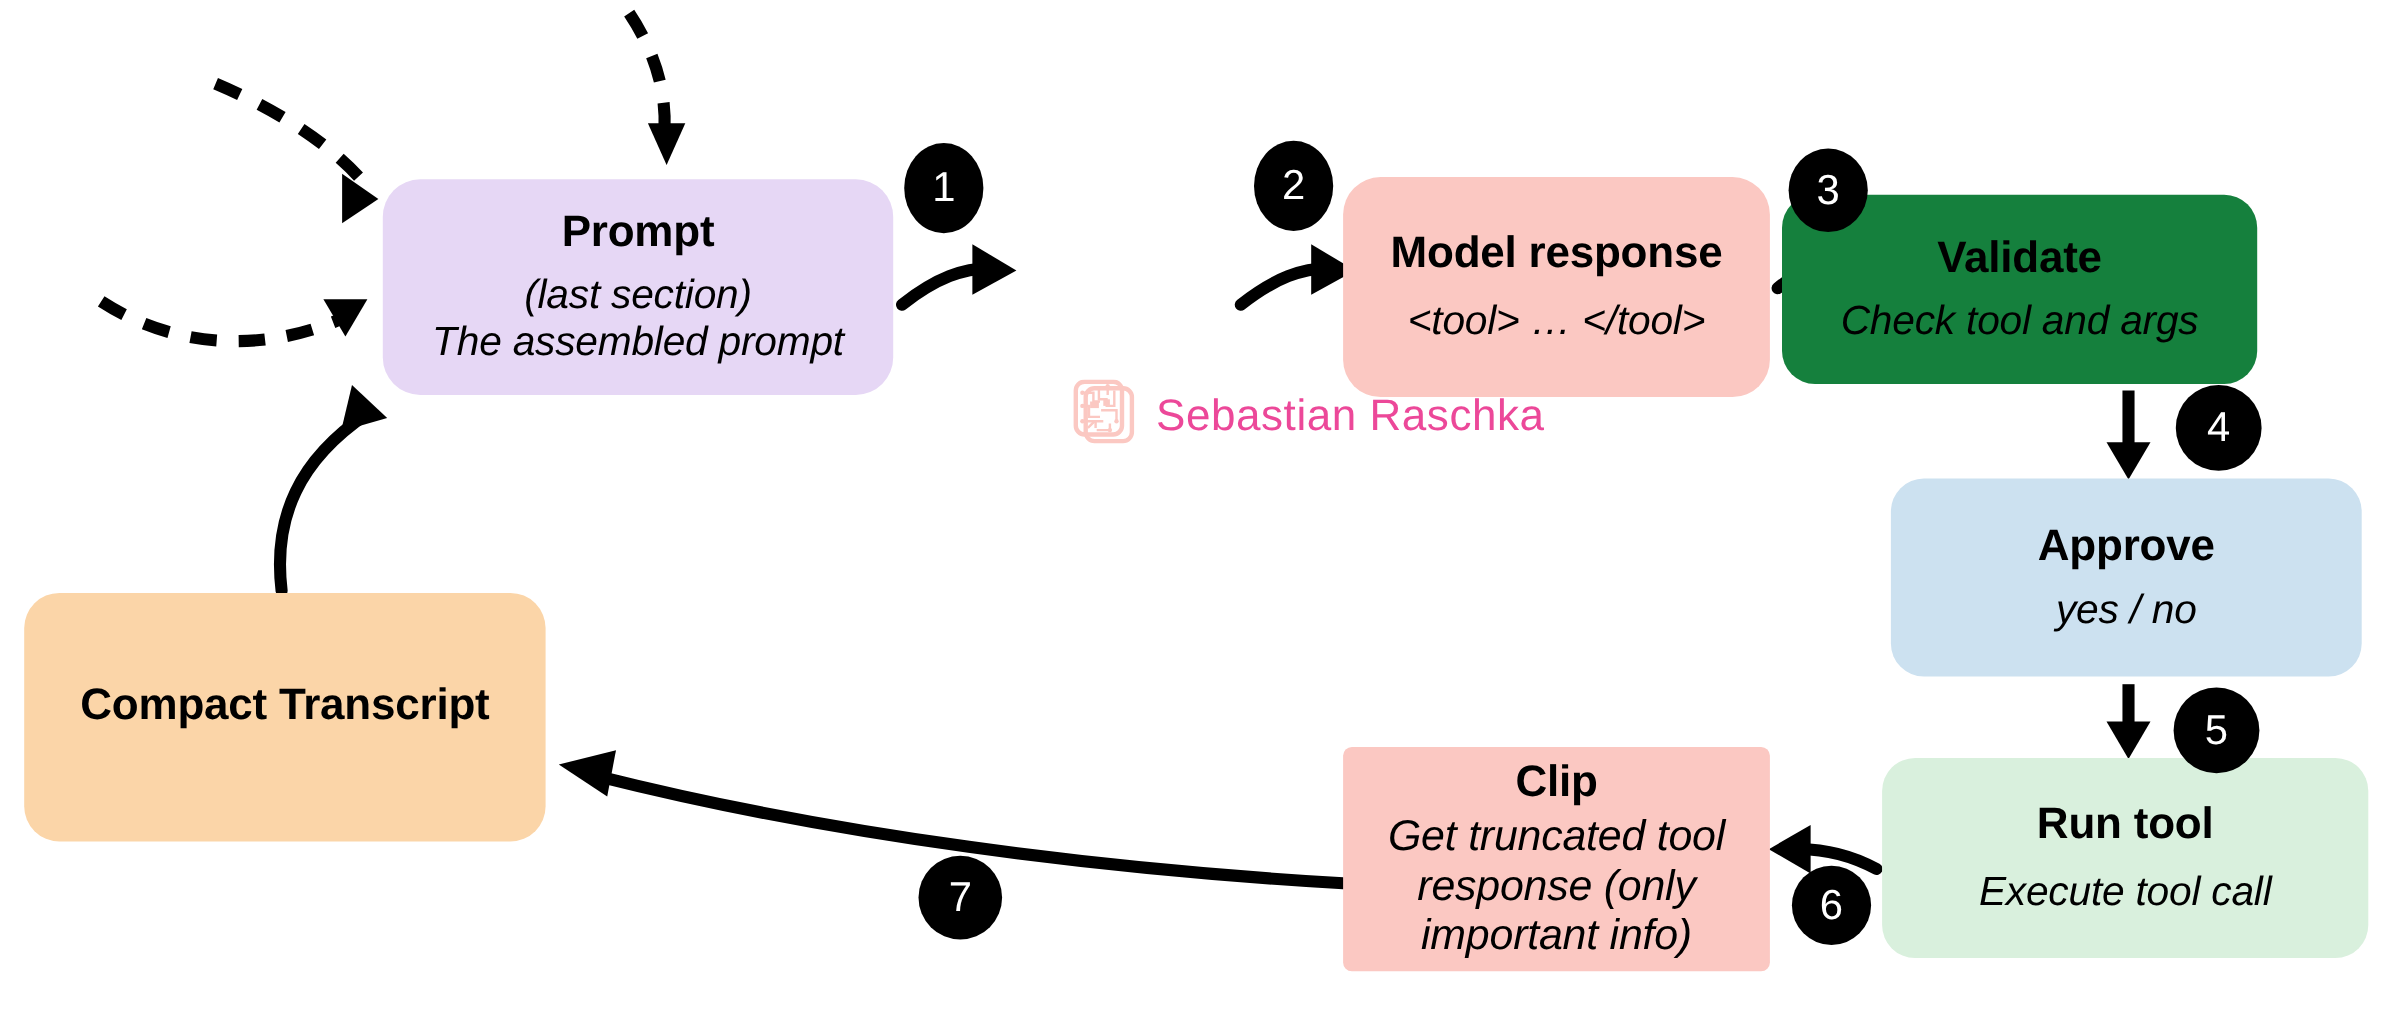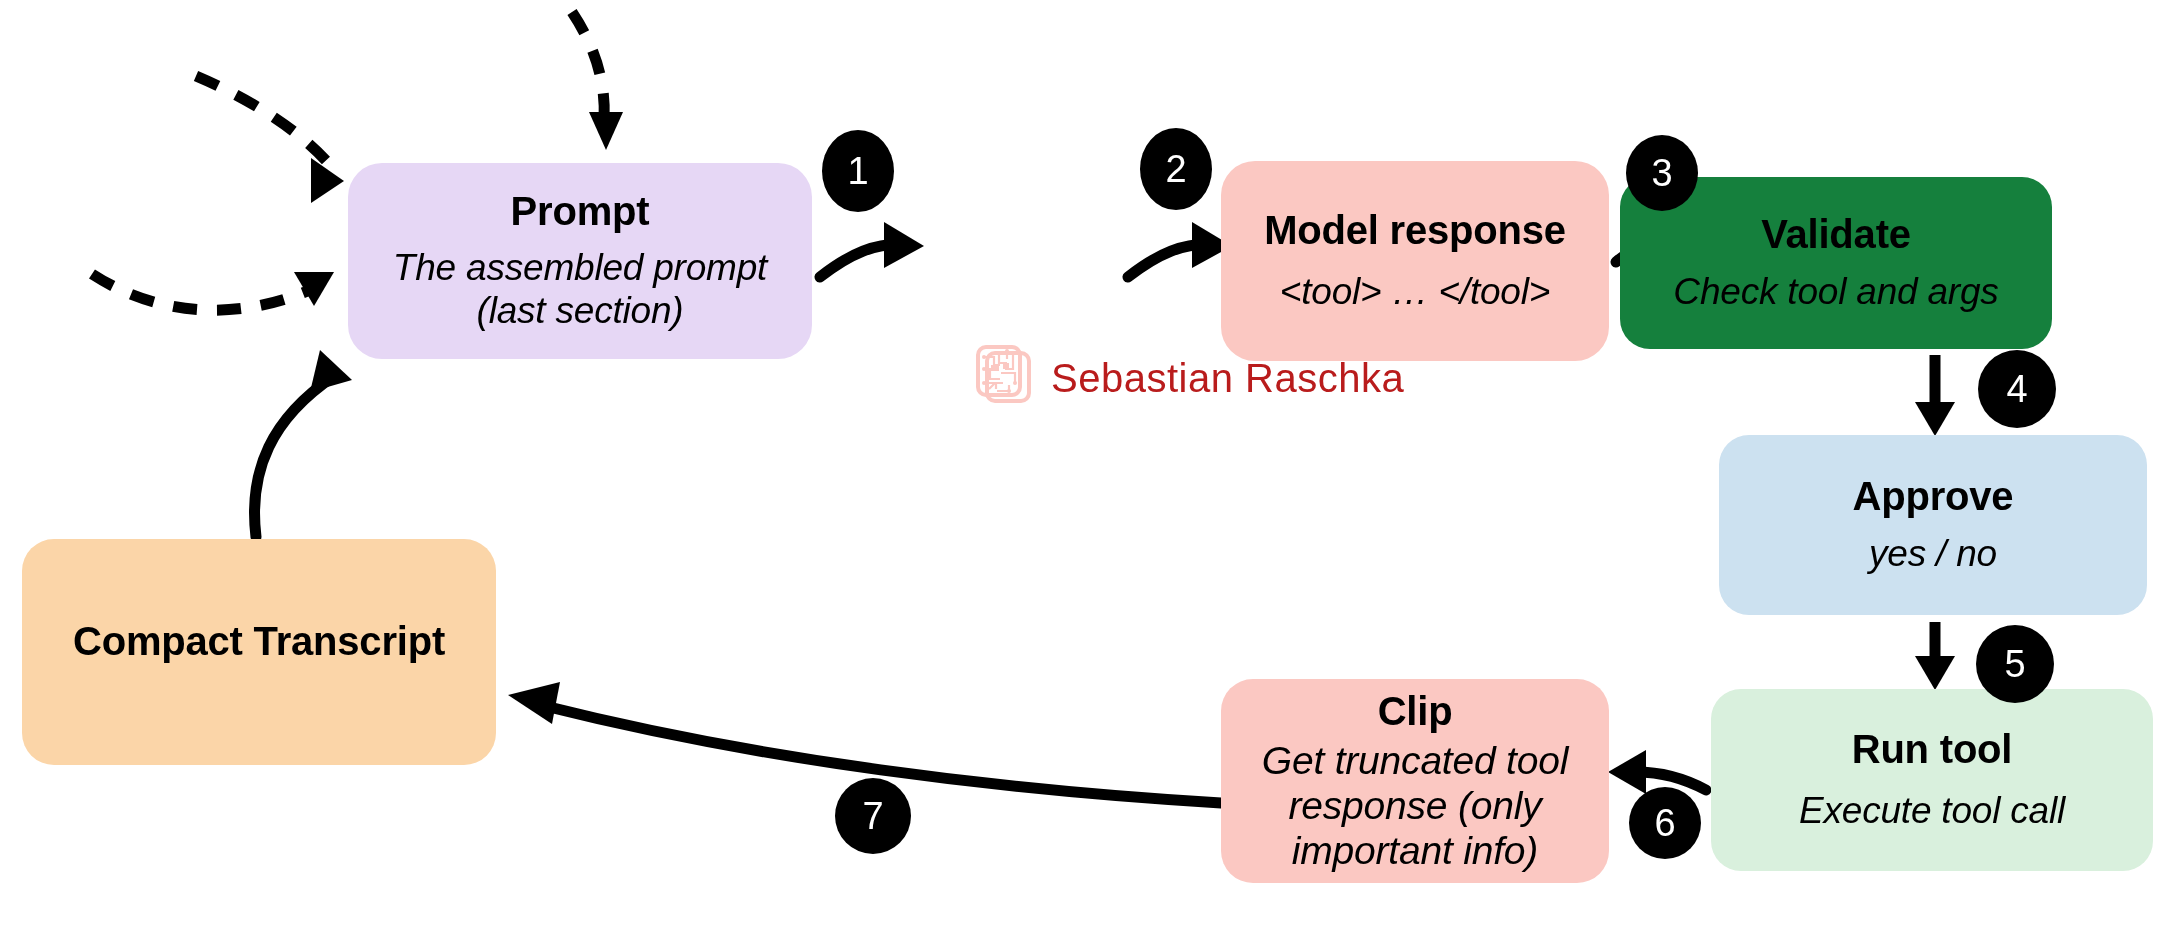--- a/index.html
+++ b/index.html
@@ -81,21 +81,21 @@
 
   #node-run-tool {
     left: 1711px; top: 689px; width: 442px; height: 182px;
     background: #d9f0dd; border-radius: 30px;
   }
   #node-run-tool .title { font-size: 40px; margin-bottom: 18px; }
   #node-run-tool .sub   { font-size: 37px; }
 
   #node-clip {
     left: 1221px; top: 679px; width: 388px; height: 204px;
-    background: #fbc8c2; border-radius: 32px;
+    background: #fbc8c2; border-radius: 8px;
   }
   #node-clip .title { font-size: 40px; margin-bottom: 4px; }
   #node-clip .sub   { font-size: 39px; }
 
   #node-compact-transcript {
     left: 22px; top: 539px; width: 474px; height: 226px;
     background: #fbd5a8; border-radius: 32px;
   }
   #node-compact-transcript .title { font-size: 40px; margin-bottom: 22px; }
   #node-compact-transcript .sub   { font-size: 37px; }
@@ -124,21 +124,21 @@
   
   #watermark {
     position: absolute;
     left: 975px; top: 345px;
     display: flex;
     align-items: center;
     gap: 14px;
     pointer-events: none;
   }
   #watermark .wm-text {
-    color: #b91c1c;
+    color: #ec4899;
     font-size: 40px;
     letter-spacing: 0.5px;
   }
 </style>
 </head>
 <body>
 
 <div id="canvas">
 
   <svg class="layer" viewBox="0 0 2172 927">
@@ -195,22 +195,22 @@
 
     <g>
       <path d="M 256 537 C 248 470 272 418 334 376" fill="none" stroke="#000" stroke-width="11" stroke-linecap="round"></path>
       <path d="M 320 350 L 352 380 L 310 392 Z" fill="#000"></path>
     </g>
   </svg>
 
   <div class="node" id="node-prompt">
     <div class="title">Prompt</div>
     <div class="sub">
+      <div>(last section)</div>
       <div>The assembled prompt</div>
-      <div>(last section)</div>
     </div>
   </div>
 
 
   <div class="node" id="node-model-response">
     <div class="title">Model response</div>
     <div class="sub">&lt;tool&gt; … &lt;/tool&gt;</div>
   </div>
 
   <div class="node" id="node-validate">

